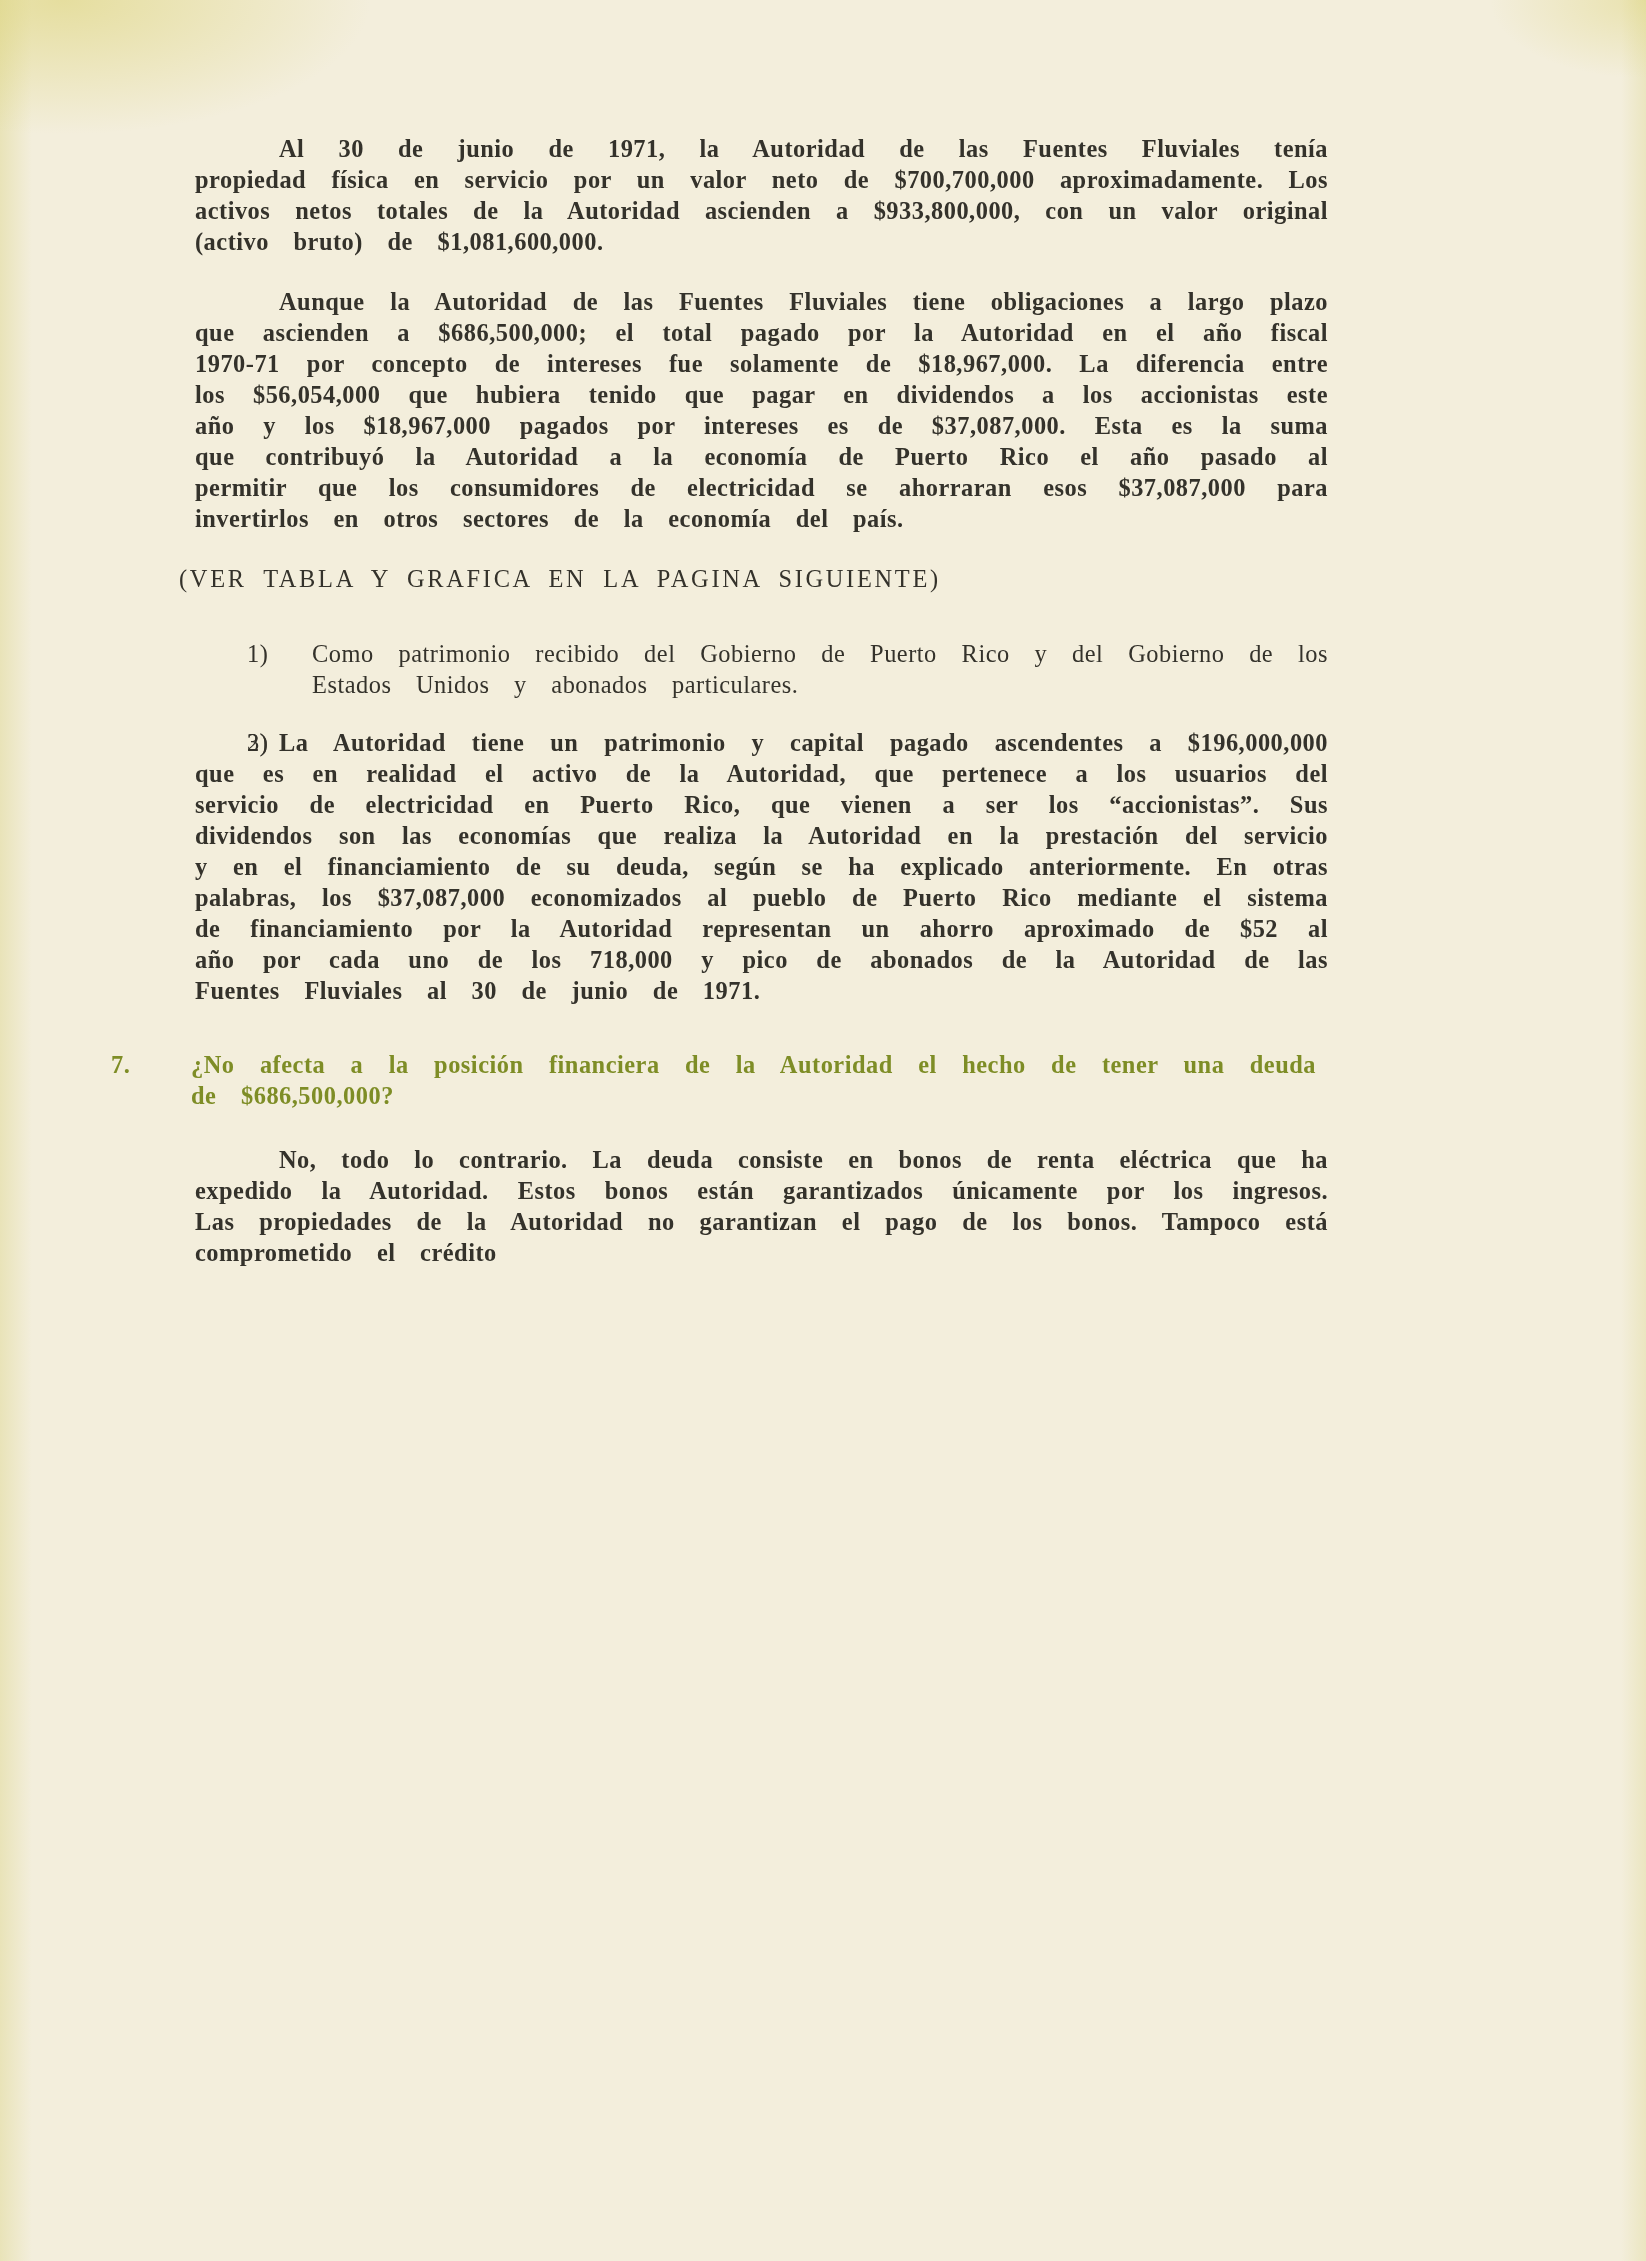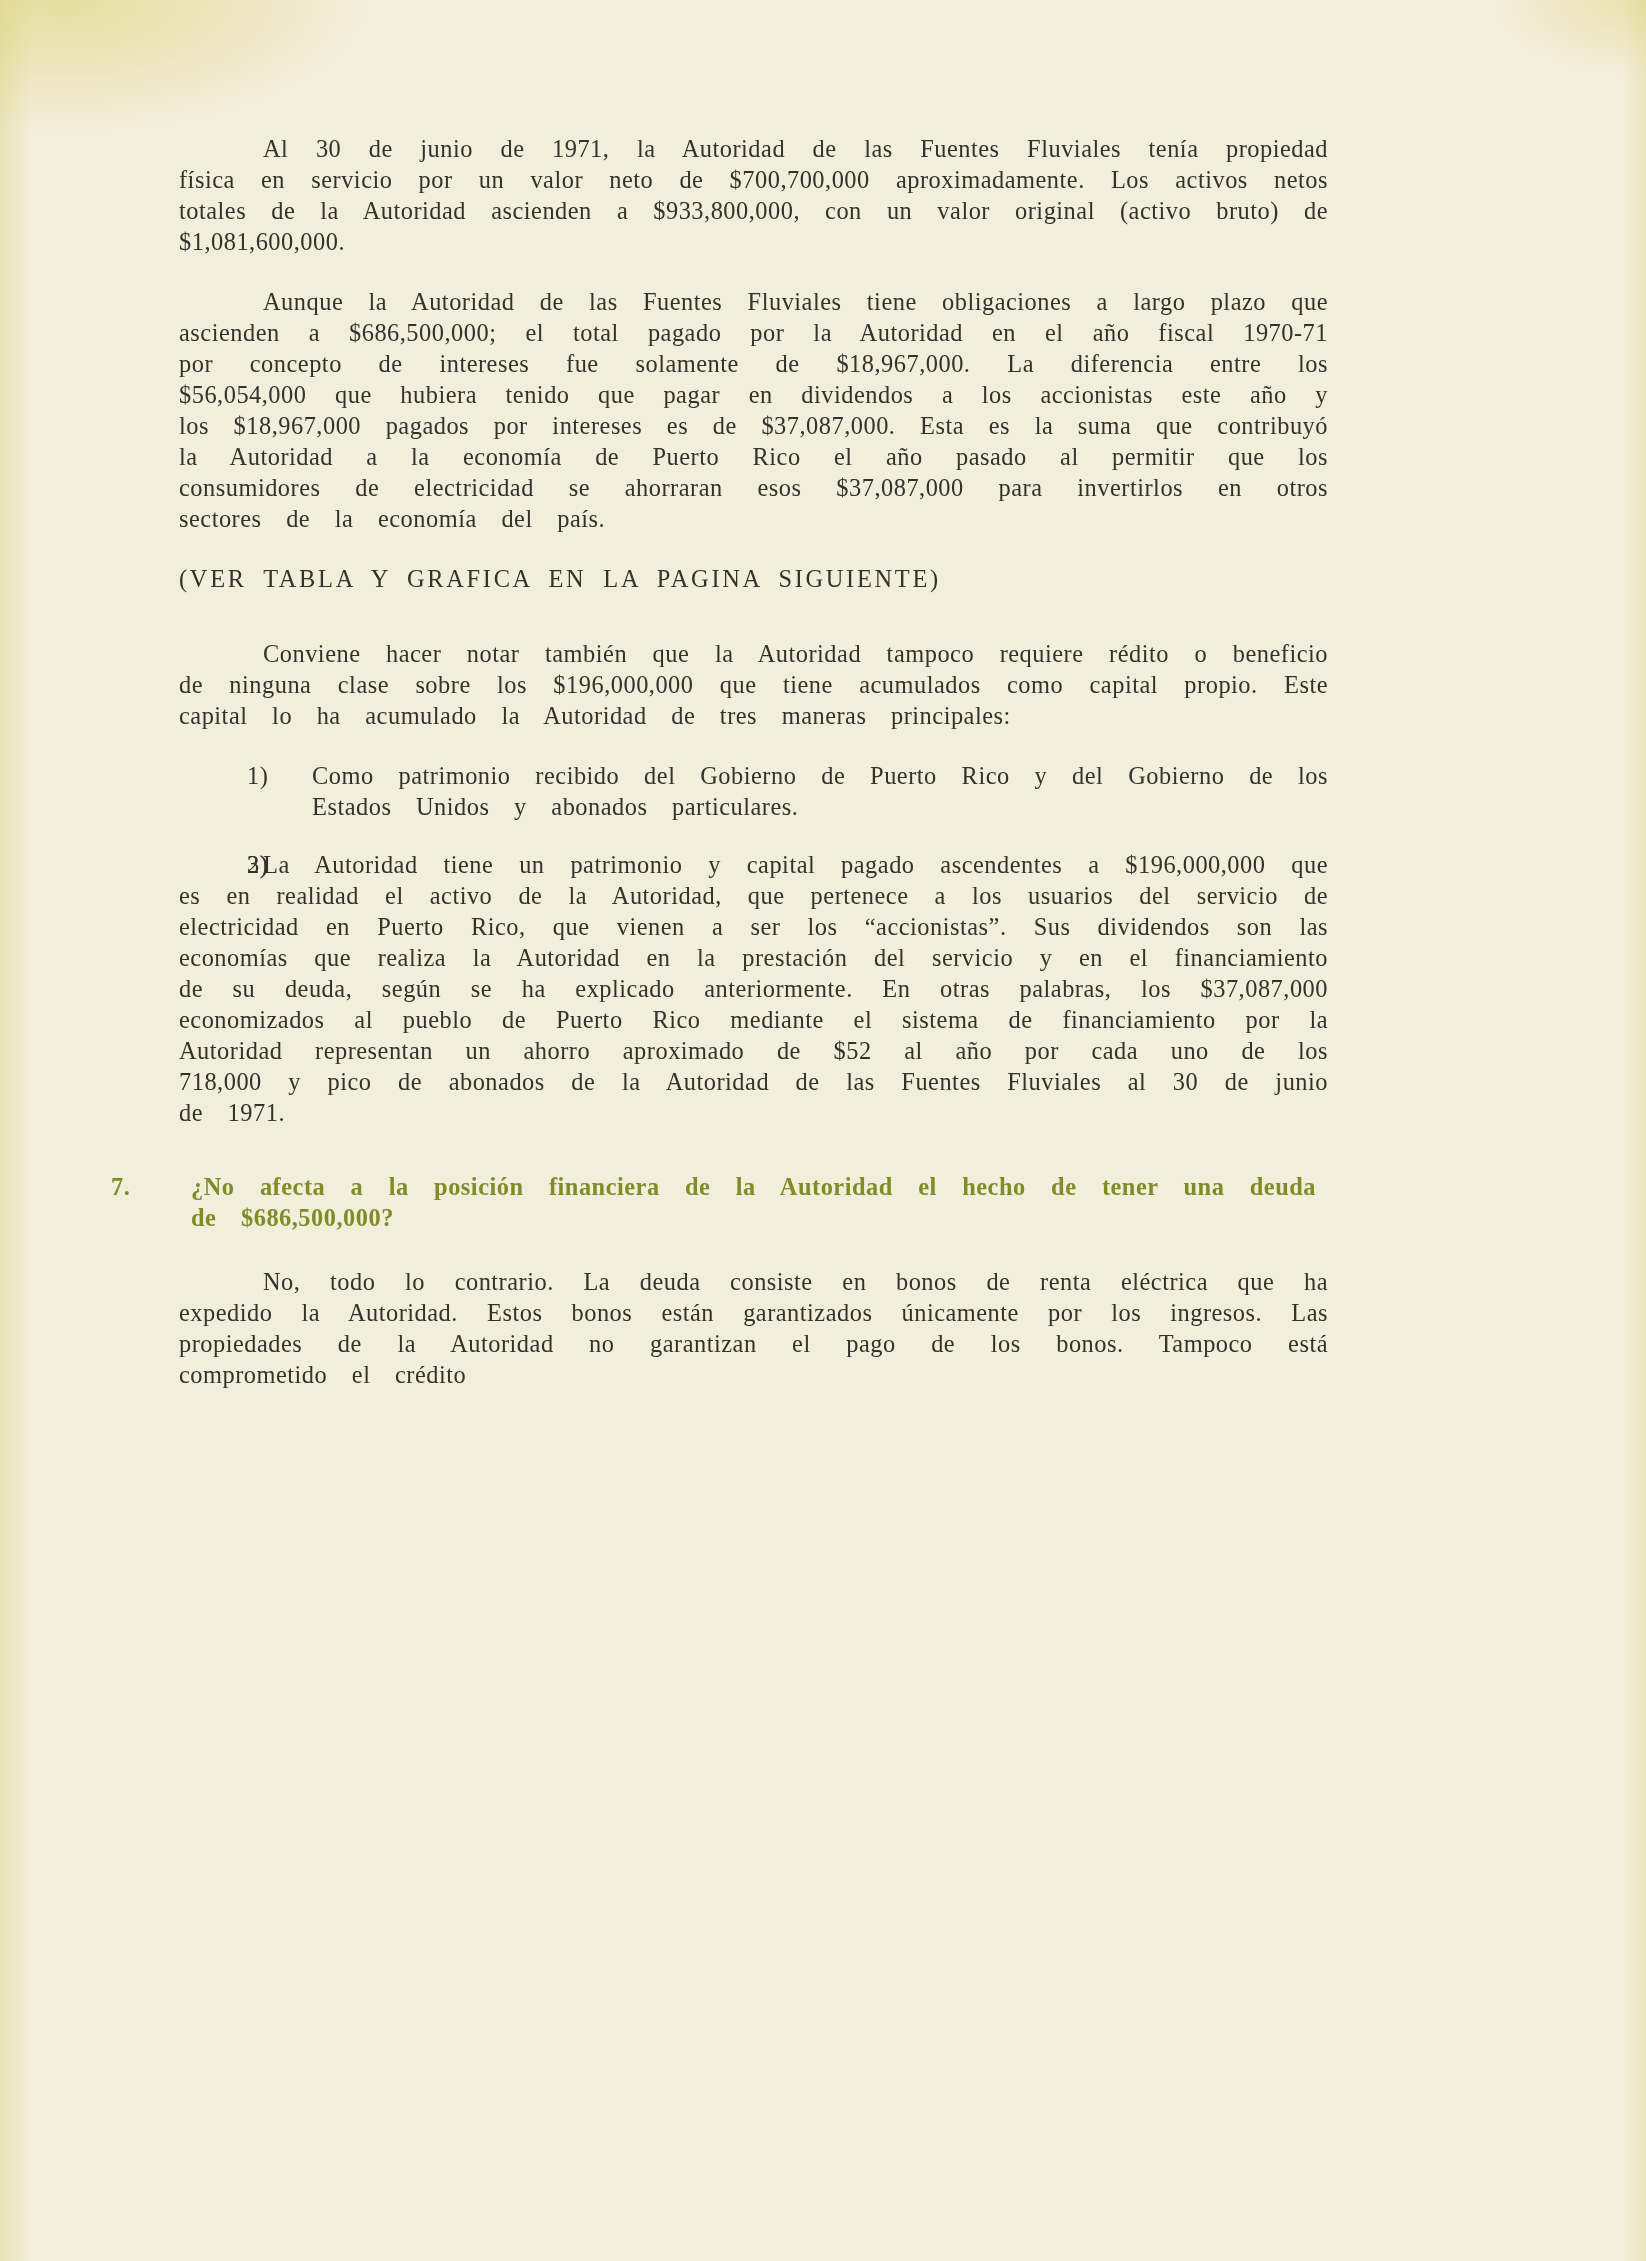--- a/index.html
+++ b/index.html
@@ -27,21 +27,22 @@
     left: 179px;
     top: 133px;
     width: 1149px;
     font-size: 24.4px;
     line-height: 31px;
     letter-spacing: 0.5px;
     word-spacing: 18px;
     text-align: justify;
   }
   .para {
-    margin: 0 0 29px 0;
+    margin: 0 0 29px 16px;
+    font-weight: bold;
   }
   .indent {
     text-indent: 84px;
   }
   .note {
     margin: 0 0 44px 0;
     text-align: left;
     letter-spacing: 2.7px;
     word-spacing: 8.1px;
   }
@@ -81,21 +82,20 @@
 <div class="page">
   <div class="content">
 
     <p class="para indent">Al 30 de junio de 1971, la Autoridad de las Fuentes Fluviales tenía propiedad física en servicio por un valor neto de $700,700,000 aproximadamente. Los activos netos totales de la Autoridad ascienden a $933,800,000, con un valor original (activo bruto) de $1,081,600,000.</p>
 
 
     <p class="para indent">Aunque la Autoridad de las Fuentes Fluviales tiene obligaciones a largo plazo que ascienden a $686,500,000; el total pagado por la Autoridad en el año fiscal 1970-71 por concepto de intereses fue solamente de $18,967,000. La diferencia entre los $56,054,000 que hubiera tenido que pagar en dividendos a los accionistas este año y los $18,967,000 pagados por intereses es de $37,087,000. Esta es la suma que contribuyó la Autoridad a la economía de Puerto Rico el año pasado al permitir que los consumidores de electricidad se ahorraran esos $37,087,000 para invertirlos en otros sectores de la economía del país.</p>
 
     <p class="note">(VER TABLA Y GRAFICA EN LA PAGINA SIGUIENTE)</p>
 
-    <p class="para indent">Conviene hacer notar también que la Autoridad tampoco requiere rédito o beneficio de ninguna clase sobre los $196,000,000 que tiene acumulados como capital propio. Este capital lo ha acumulado la Autoridad de tres maneras principales:</p>
 
     <ol class="list">
       <li class="list-item">
         <span class="list-num">1)</span>
         <span>Como patrimonio recibido del Gobierno de Puerto Rico y del Gobierno de los Estados Unidos y abonados particulares.</span>
       </li>
       <li class="list-item">
         <span class="list-num">2)</span>
       </li>
       <li class="list-item">

